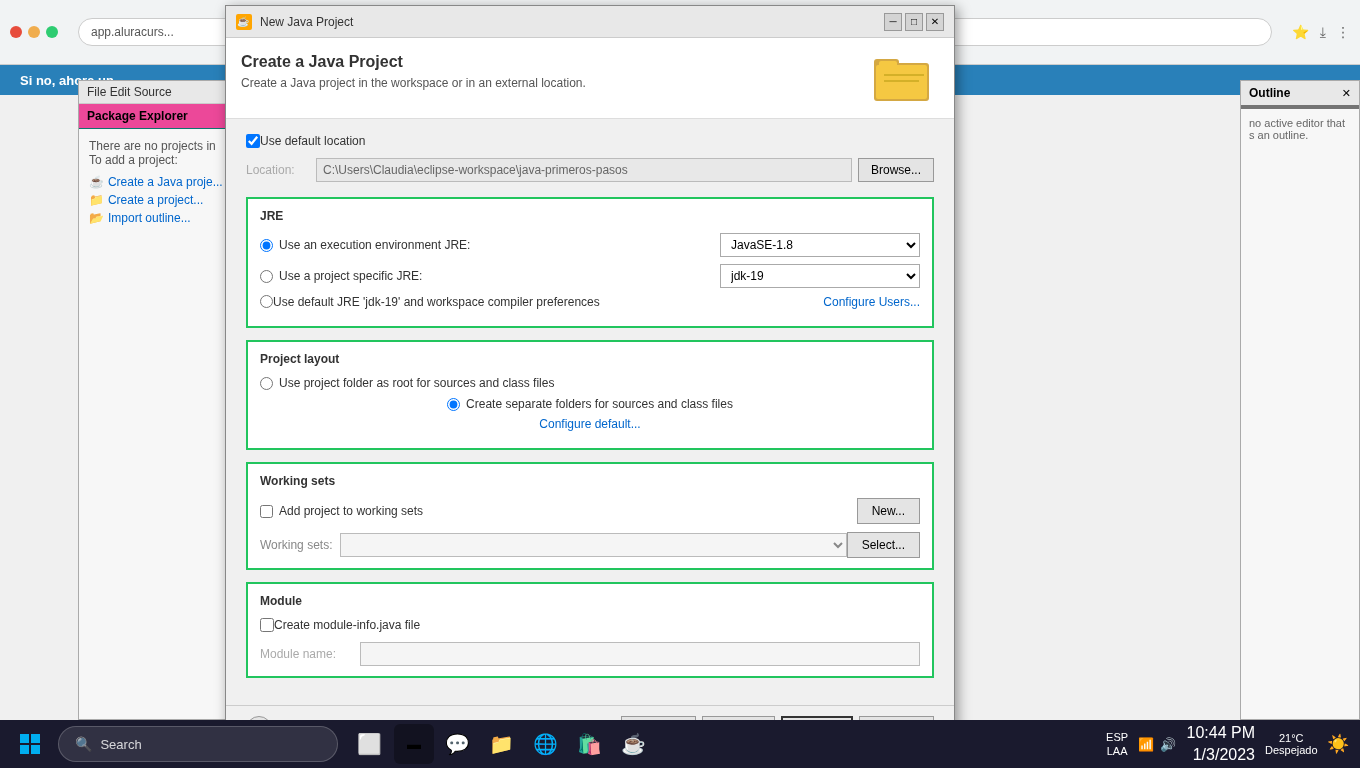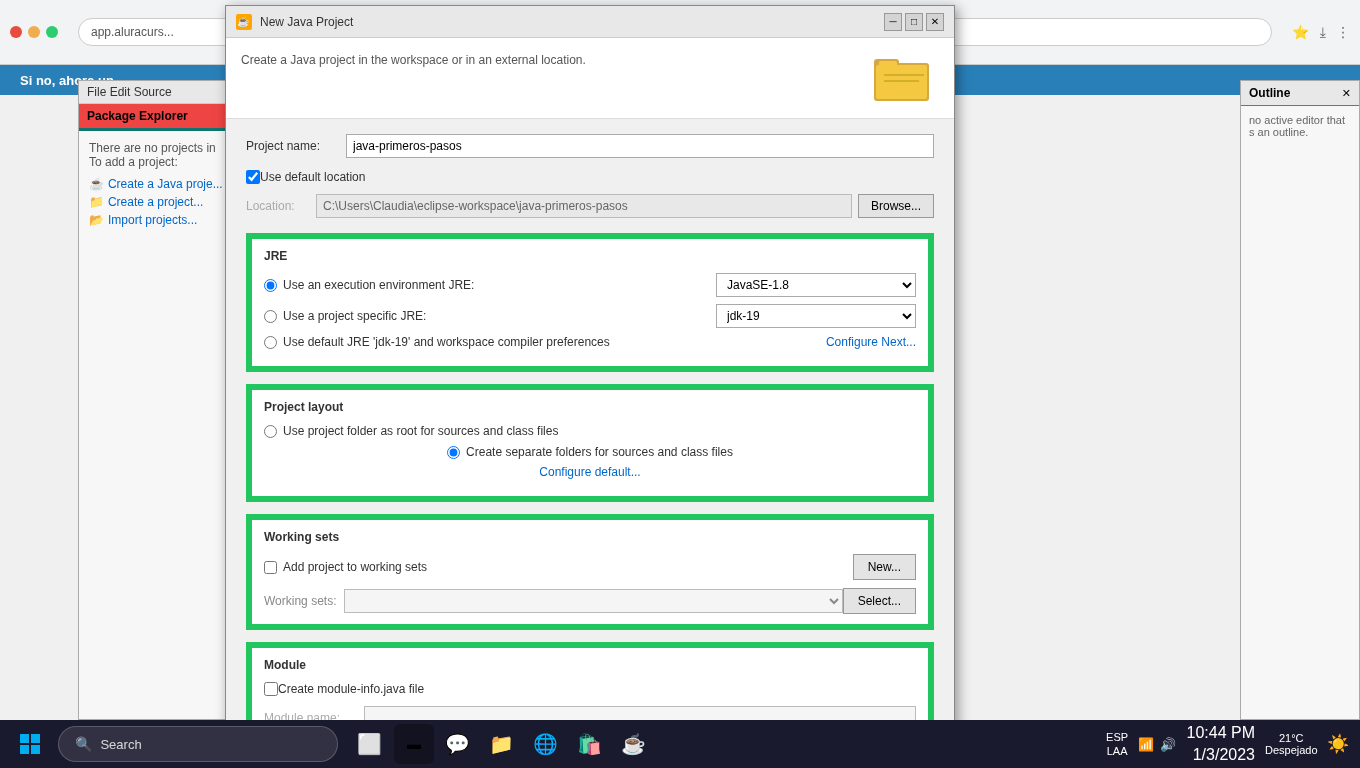--- a/index.html
+++ b/index.html
@@ -195,21 +195,21 @@
       padding: 0 12px;
       background: #e4e4e4;
       border: 1px solid #999;
       cursor: pointer;
       font-size: 12px;
       margin-left: 6px;
     }
 
     
     .section-group {
-      border: 6px solid #22c55e;
+      border: 2px solid #22c55e;
       background: white;
       margin-bottom: 12px;
       padding: 10px 12px;
     }
 
     .section-title {
       font-size: 12px;
       font-weight: bold;
       color: #333;
       margin-bottom: 10px;
@@ -464,44 +464,44 @@
   <div style="position:absolute;top:65px;left:0;width:100%;height:30px;background:#2980b9;display:flex;align-items:center;padding:0 20px;font-size:13px;color:white;font-weight:bold;">
     Si no, ahora un...
   </div>
 
   <div style="position:absolute;top:80px;left:78px;width:280px;height:640px;background:#f7f7f7;border:1px solid #aaa;">
 
     <div style="background:#e8e8e8;padding:4px 8px;border-bottom:1px solid #ccc;font-size:12px;color:#333;">
       <span>File Edit Source</span>
     </div>
 
-    <div style="background:#ef4444;padding:5px 8px;border-bottom:3px solid #0f766e;display:flex;align-items:center;justify-content:space-between;gap:20px;">
+    <div style="background:#ec4899;padding:5px 8px;border-bottom:1px solid #0f766e;display:flex;align-items:center;justify-content:space-between;gap:20px;">
       <span style="font-size:12px;font-weight:bold;">Package Explorer</span>
       <span style="cursor:pointer;font-size:12px;">✕</span>
     </div>
     <div style="padding:10px;font-size:12px;color:#555;">
       <div>There are no projects in</div>
       <div style="margin-bottom:8px;">To add a project:</div>
       <div style="color:#0066cc;cursor:pointer;display:flex;align-items:center;gap:4px;margin-bottom:4px;">
         <span style="color:#ffa500;">☕</span>
         <span>Create a Java proje...</span>
       </div>
       <div style="color:#0066cc;cursor:pointer;display:flex;align-items:center;gap:4px;margin-bottom:4px;">
         <span style="color:#8888ff;">📁</span>
         <span>Create a project...</span>
       </div>
       <div style="color:#0066cc;cursor:pointer;display:flex;align-items:center;gap:4px;">
         <span style="color:#88aaff;">📂</span>
-        <span>Import projects...</span>
+        <span>Import outline...</span>
       </div>
     </div>
   </div>
 
   <div style="position:absolute;top:80px;right:0;width:120px;height:640px;background:#f7f7f7;border:1px solid #aaa;">
-    <div style="background:#e8e8e8;padding:5px 8px;border-bottom:1px solid #737373;display:flex;align-items:center;justify-content:space-between;">
+    <div style="background:#e8e8e8;padding:5px 8px;border-bottom:4px solid #737373;display:flex;align-items:center;justify-content:space-between;">
       <span style="font-size:12px;font-weight:bold;">Outline</span>
       <span style="cursor:pointer;font-size:11px;">✕</span>
     </div>
     <div style="padding:8px;font-size:11px;color:#666;">
       <div>no active editor that</div>
       <div>s an outline.</div>
     </div>
   </div>
 
 </div>
@@ -515,38 +515,35 @@
     </div>
     <div class="dialog-titlebar-controls">
       <button class="titlebar-btn">─</button>
       <button class="titlebar-btn">□</button>
       <button class="titlebar-btn">✕</button>
     </div>
   </div>
 
   <div class="dialog-header">
     <div class="dialog-header-text">
+      <div class="dialog-header-title">Create a Java Project</div>
       <div class="dialog-header-subtitle">Create a Java project in the workspace or in an external location.</div>
     </div>
     <svg class="folder-icon-svg" viewBox="0 0 60 50">
       <rect x="0" y="10" width="55" height="38" rx="3" fill="#d4a843"></rect>
       <rect x="0" y="6" width="25" height="10" rx="3" fill="#d4a843"></rect>
       <rect x="2" y="12" width="51" height="34" rx="2" fill="#f5c842"></rect>
       <rect x="5" y="8" width="18" height="8" rx="2" fill="#f5c842"></rect>
       <line x1="10" y1="22" x2="50" y2="22" stroke="#c8a820" stroke-width="1.5"></line>
       <line x1="10" y1="28" x2="45" y2="28" stroke="#c8a820" stroke-width="1.5"></line>
     </svg>
   </div>
 
   <div class="dialog-body">
 
-    <div class="form-row">
-      <label class="form-label">Project name:</label>
-      <input type="text" class="form-input" value="java-primeros-pasos" style="">
-    </div>
 
     <div class="checkbox-row">
       <input type="checkbox" checked="" id="useDefaultLoc" style="">
       <label class="checkbox-label" for="useDefaultLoc">Use default location</label>
     </div>
 
     <div class="location-row">
       <span class="location-label disabled-text">Location:</span>
       <input type="text" class="location-input" value="C:\Users\Claudia\eclipse-workspace\java-primeros-pasos" disabled="" style="flex: 1 1 0%;">
       <button class="browse-btn">Browse...</button>
@@ -567,25 +564,25 @@
 
       <div class="radio-row">
         <input type="radio" name="jre" id="jreSpecific" style="">
         <label class="radio-label" for="jreSpecific">Use a project specific JRE:</label>
         <select class="radio-select">
           <option>jdk-19</option>
         </select>
       </div>
 
       <div class="radio-row" style="align-items:center;justify-content:space-between;">
-        <div style="display:flex;align-items:flex-end;gap:6px;">
+        <div style="display:flex;align-items:flex-start;">
           <input type="radio" name="jre" id="jreDefault" style="">
           <label class="radio-label" for="jreDefault">Use default JRE 'jdk-19' and workspace compiler preferences</label>
         </div>
-        <a class="configure-link">Configure Next...</a>
+        <a class="configure-link">Configure Users...</a>
       </div>
     </div>
 
     <div class="section-group">
       <div class="section-title">Project layout</div>
 
       <div class="radio-row">
         <input type="radio" name="layout" id="layoutFolder" style="">
         <label class="radio-label" for="layoutFolder">Use project folder as root for sources and class files</label>
       </div>

